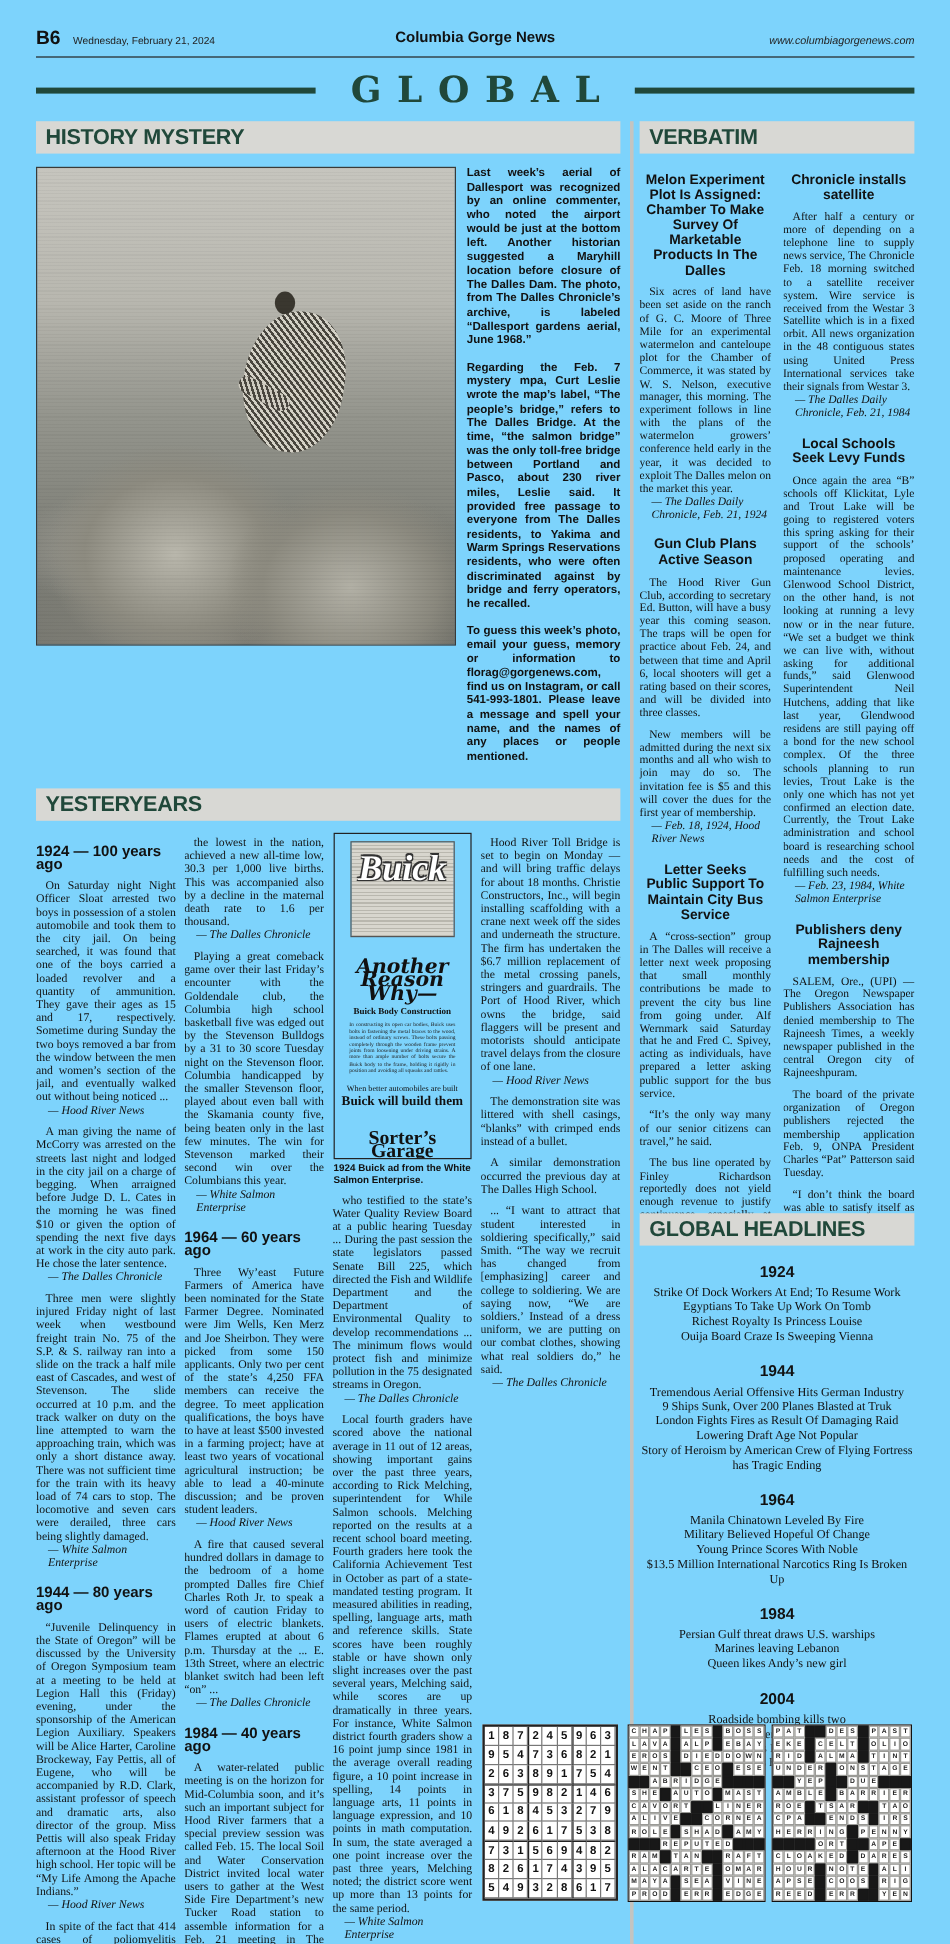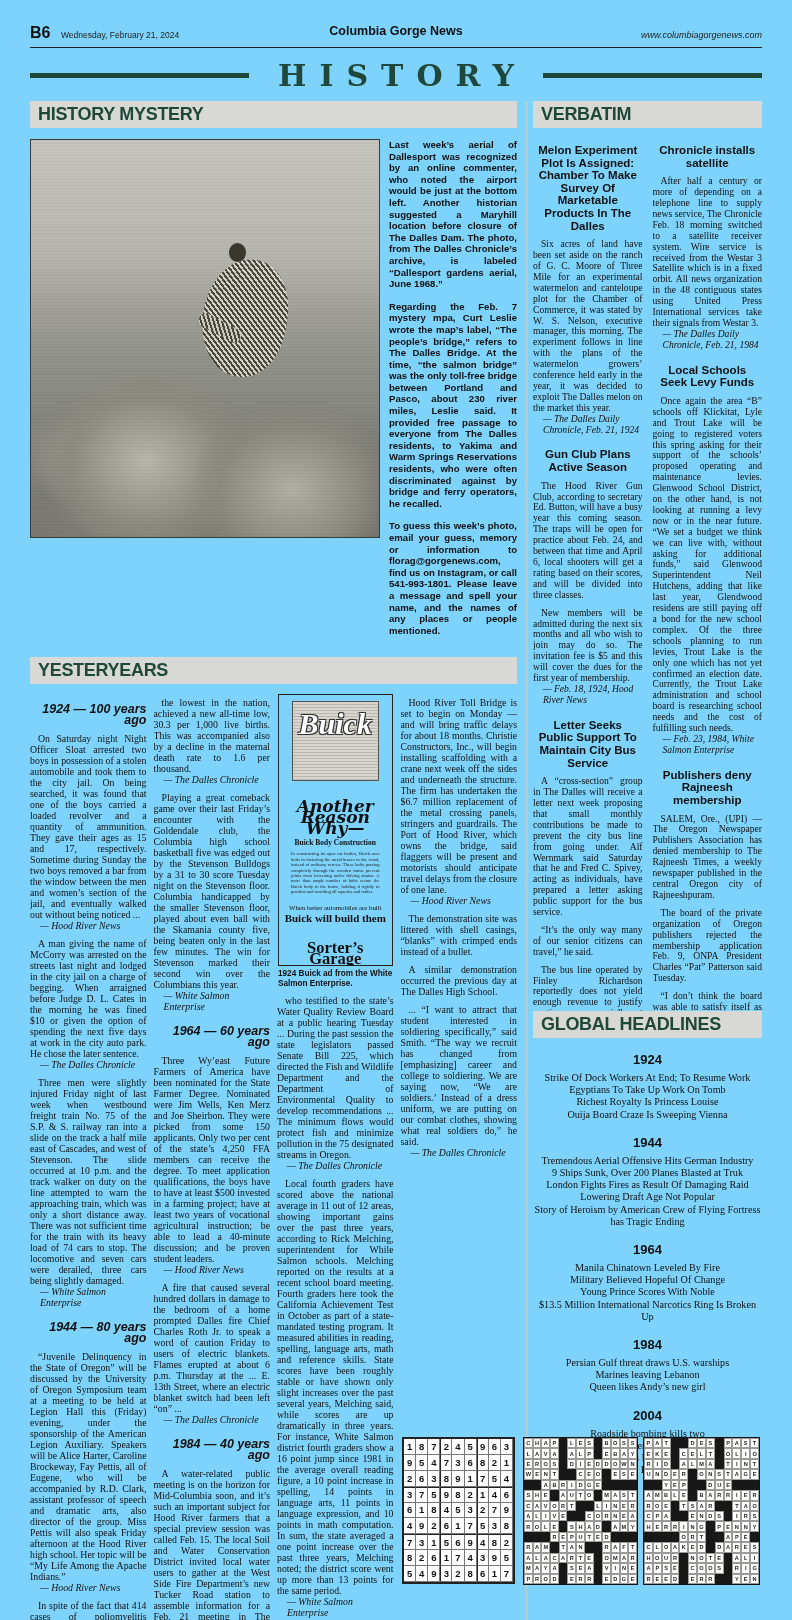--- a/index.html
+++ b/index.html
@@ -49,22 +49,22 @@
   .fig .arm{position:absolute;left:2px;top:78px;width:46px;height:14px;border-radius:8px;transform:rotate(28deg);
       background:repeating-linear-gradient(45deg,#4a473f 0 2px,#cfccc1 2px 4px);}
   .mystery-text{flex:1;font-family:"Liberation Sans",sans-serif;font-weight:bold;
       font-size:9.6px;line-height:11.6px;text-align:justify;}
   .mystery-text p{margin:0 0 11px 0;}
   
   .body-p{margin:7px 0 0 0;text-indent:8px;text-align:justify;}
   .attr{margin:0;font-style:italic;padding-left:10px;}
   .art-head{font-family:"Liberation Sans",sans-serif;font-weight:bold;text-align:center;
             font-size:11.5px;line-height:12.6px;margin:13px 2px 3px 2px;}
-  .yy-year{font-family:"Liberation Sans",sans-serif;font-weight:bold;text-align:right;
-           font-size:12.5px;margin:14px 0 3px 0;font-style:italic;}
+  .yy-year{font-family:"Liberation Sans",sans-serif;font-weight:bold;text-align:left;
+           font-size:12.5px;margin:14px 0 3px 0;}
   
   .yy-cols{display:flex;gap:7px;height:1037px;overflow:hidden;margin-top:6px;}
   .yy-col{flex:1;min-width:0;font-size:9.8px;line-height:11px;overflow:hidden;}
   
   .ad-box{border:1.5px solid #222;margin:4px 1px 3px 1px;padding:6px 5px;text-align:center;
           font-family:"Liberation Serif",serif;height:258px;overflow:hidden;}
   .ad-art{position:relative;height:78px;margin:0 8px;border:1px solid #555;
       background:repeating-linear-gradient(0deg,#b9b7ae 0 1px,#d8d6ce 1px 3px);}
   .ad-art .buick-script{position:absolute;left:0;right:0;top:16px;font-family:Liberation Serif, serif;
       font-style:italic;font-weight:bold;font-size:30px;color:#fff;
@@ -112,21 +112,21 @@
       <div>
         <span class="page-label">B6</span>
         <span class="mast-date">Wednesday, February 21, 2024</span>
       </div>
       <div class="paper-name">Columbia Gorge News</div>
       <div class="website">www.columbiagorgenews.com</div>
     </header>
 
     <div class="banner">
       <span class="rule"></span>
-      <h1>HISTORY</h1>
+      <h1>GLOBAL</h1>
       <span class="rule"></span>
     </div>
 
     <div class="content">
 
       <div class="left">
         <div class="bar">
           <span>HISTORY MYSTERY</span>
         </div>
 

